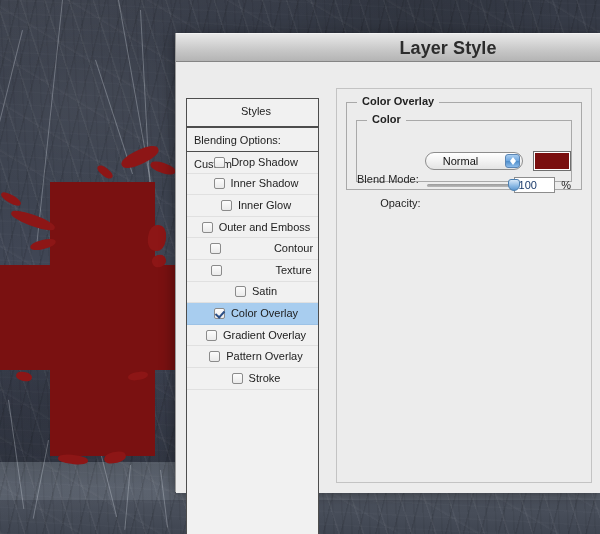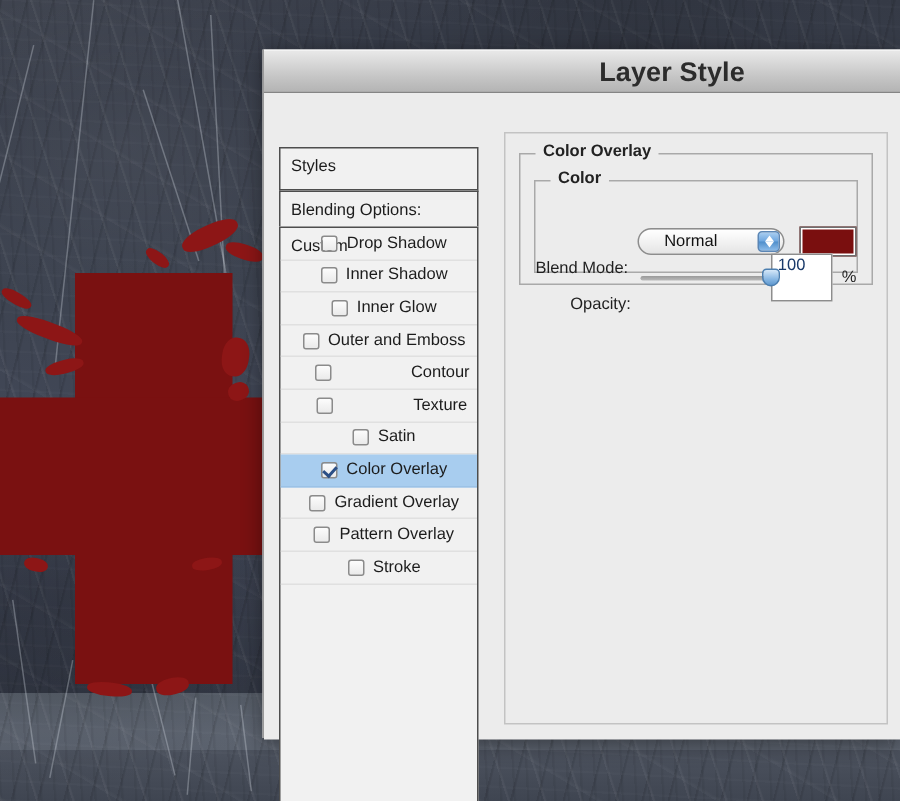--- a/index.html
+++ b/index.html
@@ -152,20 +152,21 @@
     border: 1px solid #4d4d4d;
     box-sizing: border-box;
   }
   #styles-header {
     height: 25px;
     line-height: 25px;
     padding-left: 7px;
     font-size: 11px;
     color: #1c1c1c;
     margin-bottom: 2px;
+    text-align: center;
   }
   #blending-row {
     height: 24px;
     line-height: 24px;
     padding-left: 7px;
     font-size: 11px;
     color: #1c1c1c;
     border: 1px solid #4d4d4d;
     border-bottom: none;
     background: #f1f1f1;
@@ -352,21 +353,21 @@
     width: 12px;
     height: 12px;
     top: 1px;
     background: linear-gradient(180deg, #d5e7f8 0%, #89b8e4 60%, #5f98cf 100%);
     border: 1px solid #4c7fb0;
     box-sizing: border-box;
     border-radius: 3px 3px 6px 6px;
   }
   .numfield {
     width: 47px;
-    height: 32px;
+    height: 16px;
     margin-left: 0;
     border: 1px solid #8d8d8d;
     background: #ffffff;
     box-sizing: border-box;
     font-size: 11px;
     color: #1a3a6a;
     padding-left: 4px;
     line-height: 15px;
   }
   .unit {

